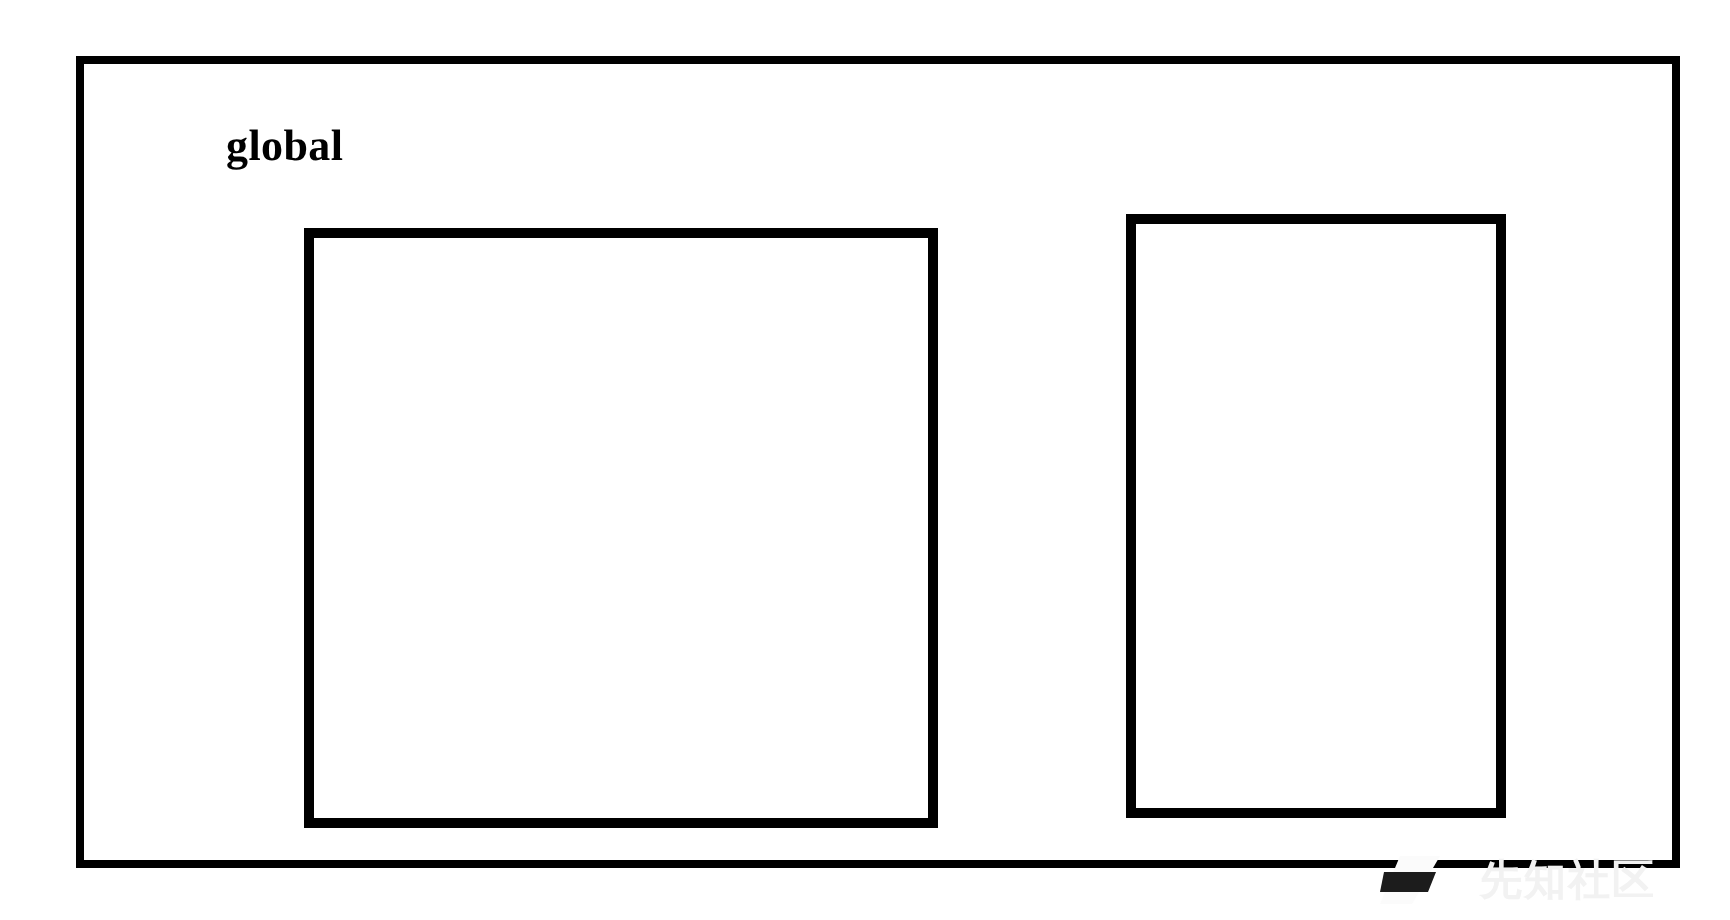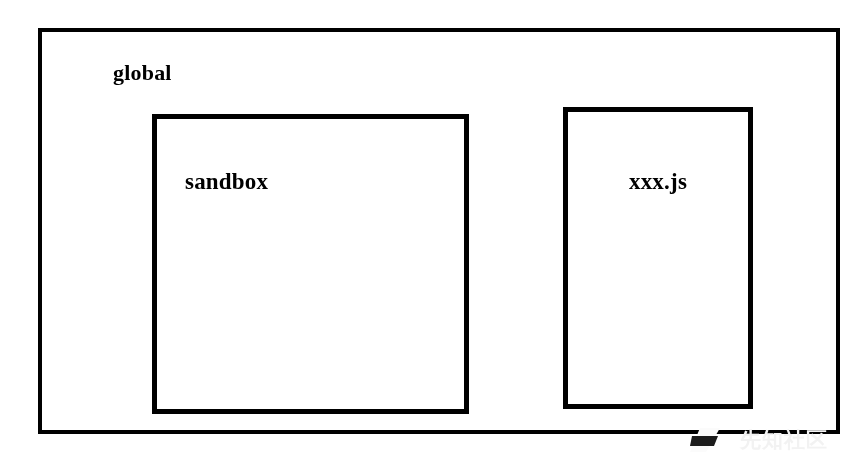--- a/index.html
+++ b/index.html
@@ -128,24 +128,22 @@
 </style>
 </head>
 <body>
 
 <div id="canvas">
 
   <div class="global-box"></div>
   <div class="global-label">global</div>
 
   <div class="sandbox-box"></div>
-  <div class="sandbox-label">sandbox</div>
 
   <div class="script-box"></div>
-  <div class="script-label">xxx.js</div>
 
   <div class="watermark">
     <span class="watermark-logo">
       <svg width="34" height="28" viewBox="0 0 34 28" xmlns="http://www.w3.org/2000/svg">
         <polygon points="10,2 30,2 16,26 0,26" fill="#fbfbfb"></polygon>
         <polygon points="2,10 28,10 24,20 0,20" fill="#1c1c1c"></polygon>
       </svg>
     </span>
     <span class="watermark-text">先知社区</span>
   </div>

